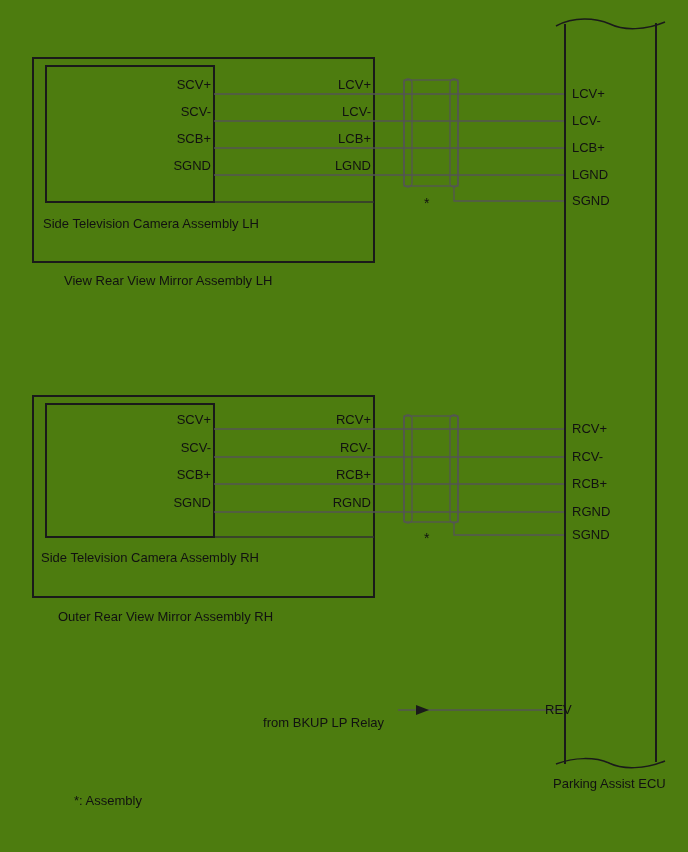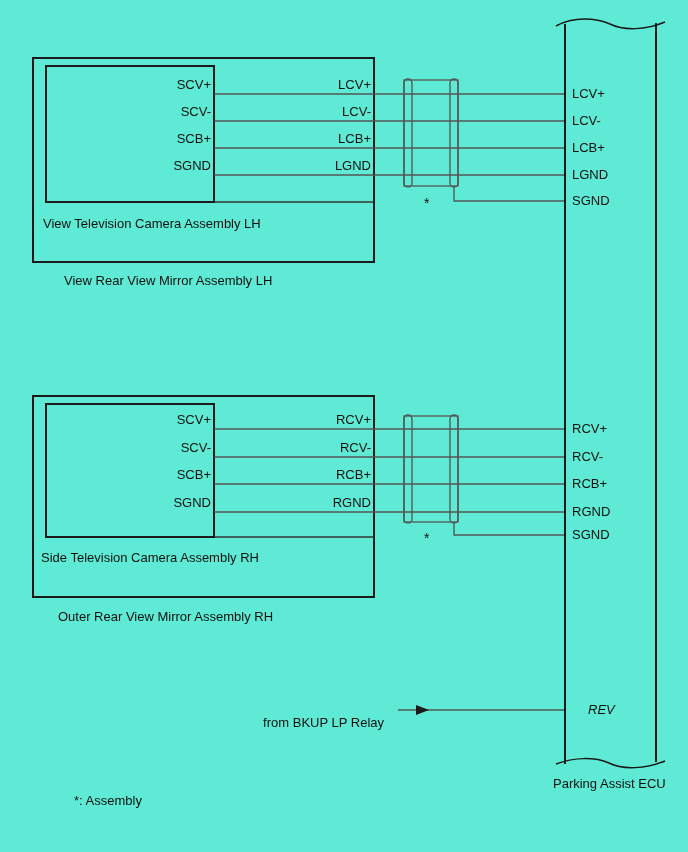--- a/index.html
+++ b/index.html
@@ -4,21 +4,21 @@
 <style>
   html, body {
     margin: 0;
     padding: 0;
     background: #ffffff;
   }
   #canvas {
     position: relative;
     width: 688px;
     height: 852px;
-    background: #5eead4;
+    background: #4d7c0f;
     font-family: "Liberation Sans", sans-serif;
     overflow: hidden;
   }
   .box {
     position: absolute;
     box-sizing: border-box;
     border: 2px solid #1a1a1a;
     background: transparent;
   }
   .lbl {
@@ -104,21 +104,21 @@
   <div class="lbl r" style="right:317px; top:159px;">LGND</div>
 
   <div class="lbl" style="left:572px; top:87px;">LCV+</div>
   <div class="lbl" style="left:572px; top:114px;">LCV-</div>
   <div class="lbl" style="left:572px; top:141px;">LCB+</div>
   <div class="lbl" style="left:572px; top:168px;">LGND</div>
   <div class="lbl" style="left:572px; top:194px;">SGND</div>
 
   <div class="lbl star" style="left:424px; top:196px;">*</div>
 
-  <div class="lbl" style="left:43px; top:217px;">View Television Camera Assembly LH</div>
+  <div class="lbl" style="left:43px; top:217px;">Side Television Camera Assembly LH</div>
   <div class="lbl" style="left:64px; top:274px;">View Rear View Mirror Assembly LH</div>
 
   <div class="lbl r" style="right:477px; top:413px;">SCV+</div>
   <div class="lbl r" style="right:477px; top:441px;">SCV-</div>
   <div class="lbl r" style="right:477px; top:468px;">SCB+</div>
   <div class="lbl r" style="right:477px; top:496px;">SGND</div>
 
   <div class="lbl r" style="right:317px; top:413px;">RCV+</div>
   <div class="lbl r" style="right:317px; top:441px;">RCV-</div>
   <div class="lbl r" style="right:317px; top:468px;">RCB+</div>
@@ -129,19 +129,19 @@
   <div class="lbl" style="left:572px; top:477px;">RCB+</div>
   <div class="lbl" style="left:572px; top:505px;">RGND</div>
   <div class="lbl" style="left:572px; top:528px;">SGND</div>
 
   <div class="lbl star" style="left:424px; top:531px;">*</div>
 
   <div class="lbl" style="left:41px; top:551px;">Side Television Camera Assembly RH</div>
   <div class="lbl" style="left:58px; top:610px;">Outer Rear View Mirror Assembly RH</div>
 
   <div class="lbl r" style="right:304px; top:703px;margin-top:13px;">from BKUP LP Relay</div>
-  <div class="lbl" style="left:588px; top:703px;font-style:italic;">REV</div>
+  <div class="lbl" style="left:545px; top:703px;">REV</div>
 
   <div class="lbl" style="left:553px; top:777px;">Parking Assist ECU</div>
 
   <div class="lbl" style="left:74px; top:794px;">*: Assembly</div>
 
 </div>
 
 </body></html>

